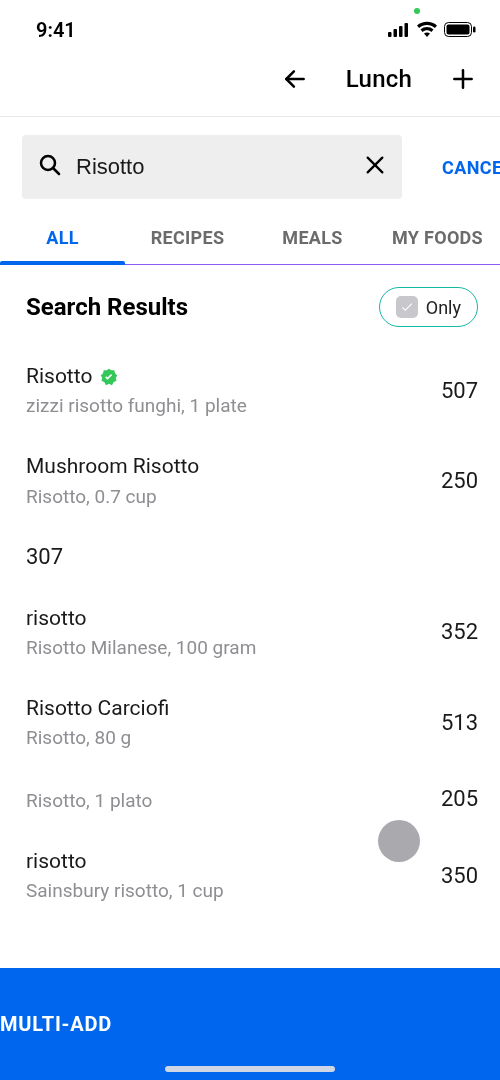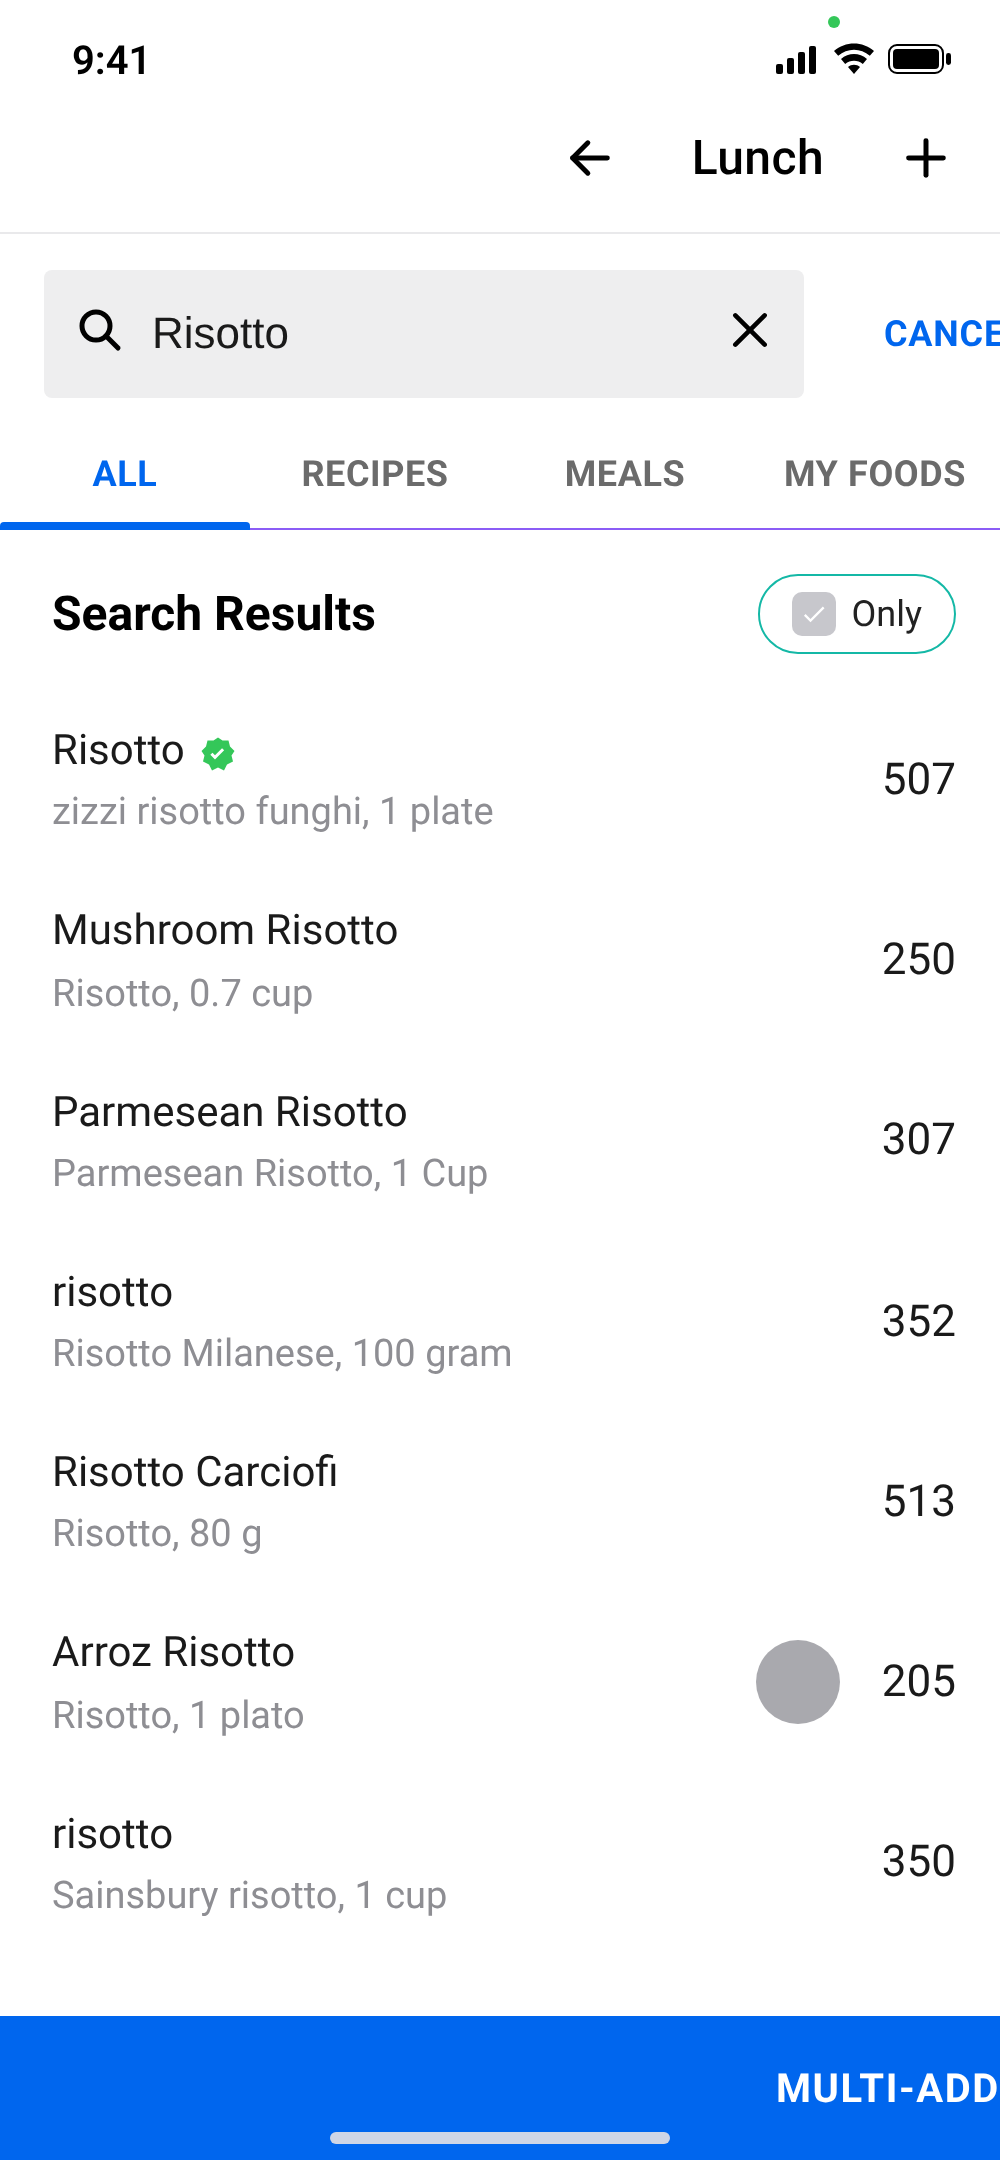--- a/index.html
+++ b/index.html
@@ -34,21 +34,21 @@
   .item { padding: 18px 0; }
   .item-top { display:flex; align-items:center; gap:8px; }
   .item-name { font-size:21px; font-weight:400; color:#1a1a1a; line-height:1.3; }
   .item-sub { font-size:19px; color:#8e8e93; margin-top:4px; }
   .item-row { display:flex; align-items:center; justify-content:space-between; }
   .item-cal { font-size:22px; color:#1a1a1a; font-weight:400; }
   .verified { width:18px; height:18px; color:#34c759; display:inline-flex; }
 
   .touch-indicator { position:absolute; width:42px; height:42px; background:#a0a0a5; border-radius:50%; right:80px; top:820px; opacity:0.9; }
 
-  .multi-add-bar { position:absolute; bottom:0; left:0; right:0; height:72px; background:#0066ee; color:#fff; font-size:20px; font-weight:700; letter-spacing:0.8px; display:flex; align-items:center; justify-content:flex-end; }
+  .multi-add-bar { position:absolute; bottom:0; left:0; right:0; height:112px; background:#0066ee; color:#fff; font-size:20px; font-weight:700; letter-spacing:0.8px; display:flex; align-items:center; justify-content:flex-start; }
   .home-indicator { position:absolute; bottom:8px; left:50%; transform:translateX(-50%); width:170px; height:6px; background:#cfd6e6; border-radius:3px; }
 </style>
 </head>
 <body>
 
 <div class="green-dot"></div>
 
 <div class="status-bar">
   <div>9:41</div>
   <div class="status-right">
@@ -153,26 +153,20 @@
     <div class="item item-row">
       <div>
         <div class="item-top">
           <div class="item-name">Mushroom Risotto</div>
         </div>
         <div class="item-sub">Risotto, 0.7 cup</div>
       </div>
       <div class="item-cal">250</div>
     </div>
     <div class="item item-row">
-      <div>
-        <div class="item-top">
-          <div class="item-name">Parmesean Risotto</div>
-        </div>
-        <div class="item-sub">Parmesean Risotto, 1 Cup</div>
-      </div>
       <div class="item-cal">307</div>
     </div>
     <div class="item item-row">
       <div>
         <div class="item-top">
           <div class="item-name">risotto</div>
         </div>
         <div class="item-sub">Risotto Milanese, 100 gram</div>
       </div>
       <div class="item-cal">352</div>
@@ -181,23 +175,20 @@
       <div>
         <div class="item-top">
           <div class="item-name">Risotto Carciofi</div>
         </div>
         <div class="item-sub">Risotto, 80 g</div>
       </div>
       <div class="item-cal">513</div>
     </div>
     <div class="item item-row">
       <div>
-        <div class="item-top">
-          <div class="item-name">Arroz Risotto</div>
-        </div>
         <div class="item-sub">Risotto, 1 plato</div>
       </div>
       <div class="item-cal">205</div>
     </div>
     <div class="item item-row">
       <div>
         <div class="item-top">
           <div class="item-name">risotto</div>
         </div>
         <div class="item-sub">Sainsbury risotto, 1 cup</div>

